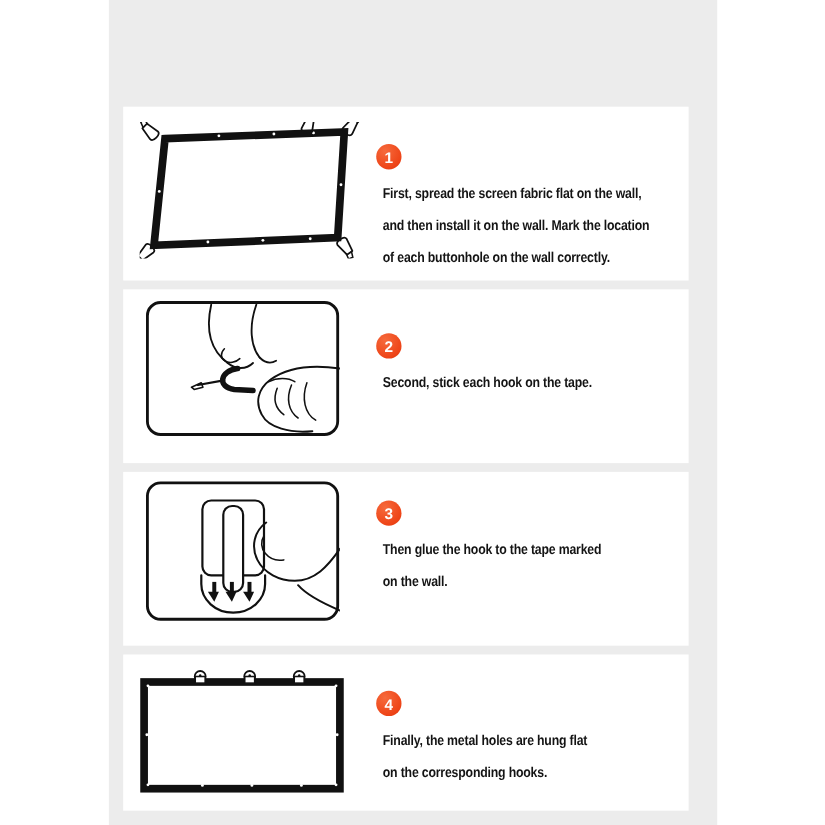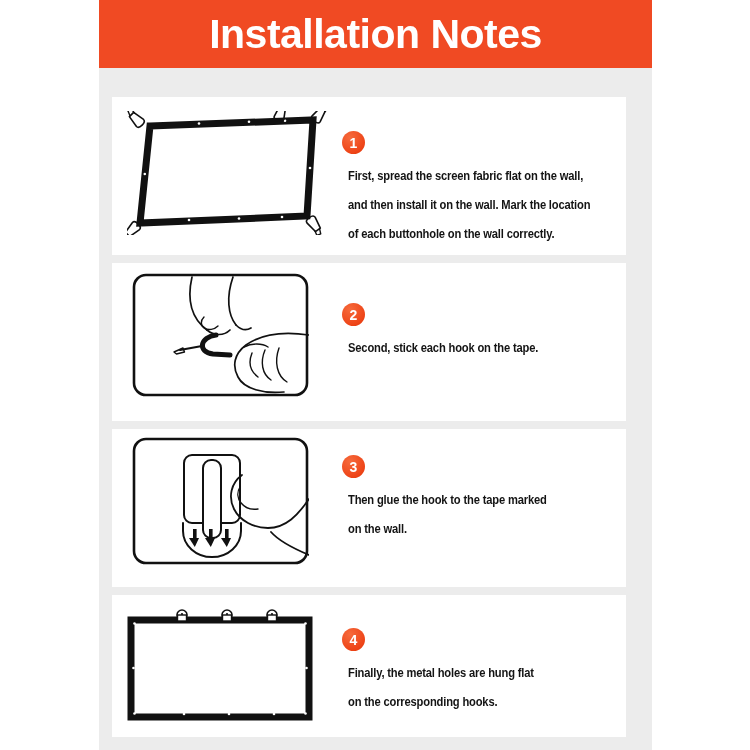--- a/index.html
+++ b/index.html
@@ -47,23 +47,20 @@
     line-height:29px;white-space:pre-line;width:360px;
     transform:scaleX(.86);transform-origin:0 0;
   }
   svg .ln{fill:none;stroke:#111;stroke-linecap:round;stroke-linejoin:round;}
 </style>
 </head>
 <body>
 
 <div class="band">
 
-  <header class="banner">
-    <h1>Installation Notes</h1>
-  </header>
 
   <section class="step step-1">
     <div class="illus illus-1">
       <svg width="200" height="124" viewBox="0 0 200 124">
         <polygon points="23,15 186,9 180,105 13,112" fill="#fff" stroke="#111" stroke-width="7"></polygon>
 
         <circle cx="72" cy="12.5" r="1.3" fill="#fff"></circle>
           <circle cx="122" cy="10.8" r="1.3" fill="#fff"></circle>
           <circle cx="158" cy="9.8" r="1.3" fill="#fff"></circle>
         <circle cx="62" cy="109" r="1.3" fill="#fff"></circle>

